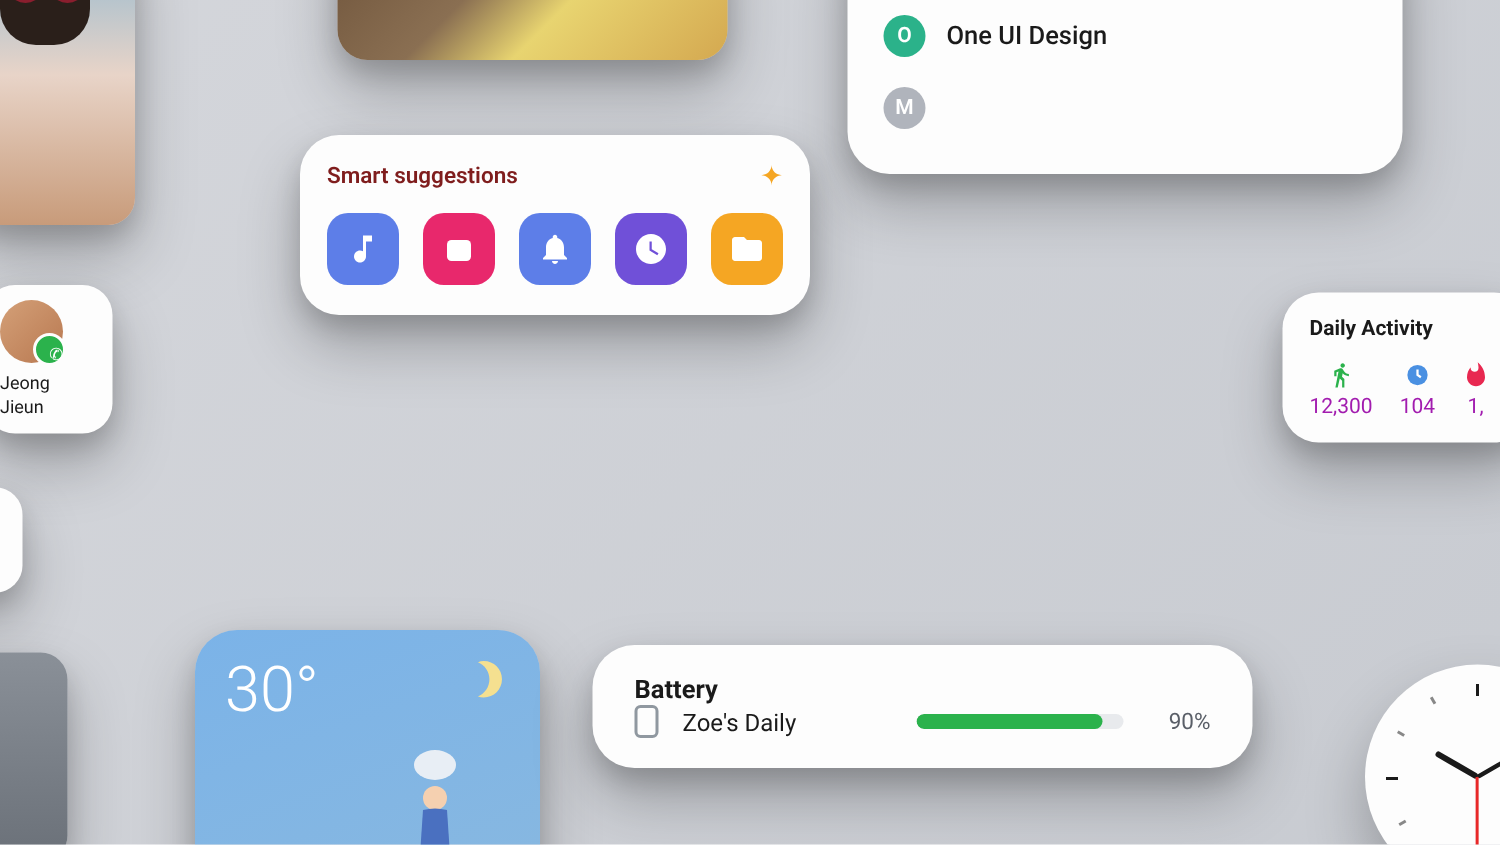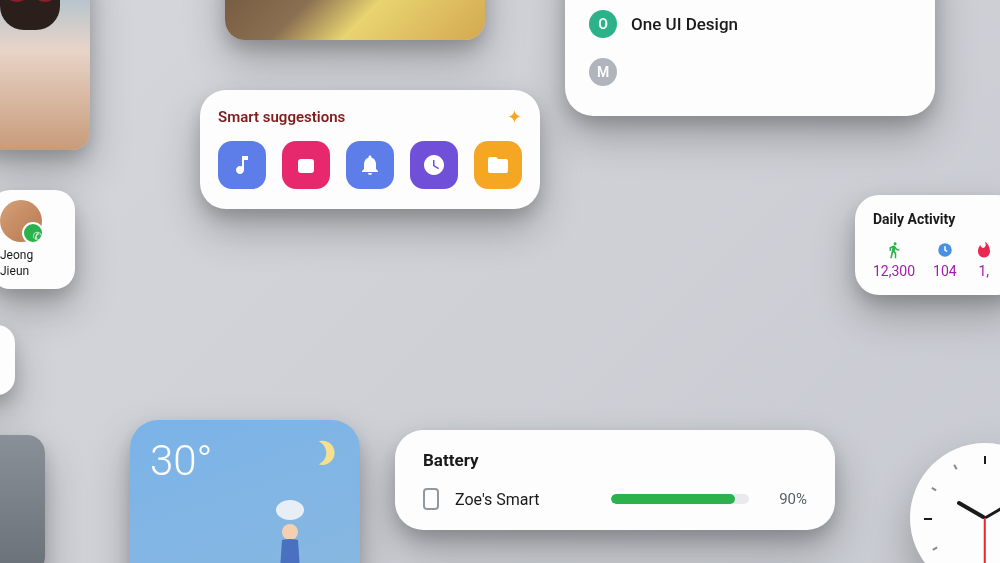--- a/index.html
+++ b/index.html
@@ -55,21 +55,21 @@
 
 
 .weather-card { left: 130px; top: 420px; width: 230px; height: 180px; border-radius: 28px; background: linear-gradient(160deg, #7bb3e8 0%, #88b8e0 100%); padding: 20px; position: relative; overflow: hidden; }
 .weather-moon { position: absolute; top: 18px; right: 24px; width: 36px; height: 36px; }
 .weather-temp { font-size: 42px; font-weight: 300; color: white; line-height: 1; }
 .weather-cond { font-size: 14px; color: white; margin-top: 2px; }
 .weather-figure { position: absolute; bottom: -10px; right: 30px; width: 80px; height: 120px; }
 
 
 .battery-card { left: 395px; top: 430px; width: 440px; padding: 20px 28px; border-radius: 28px; }
-.battery-title { font-size: 17px; font-weight: 700; color: #1a1a1a; margin-bottom: 18px; }
+.battery-title { font-size: 17px; font-weight: 700; color: #1a1a1a; }
 .battery-row { display: flex; align-items: center; gap: 16px; }
 .battery-device-icon { width: 16px; height: 22px; border: 2px solid #9098a0; border-radius: 4px; position: relative; }
 .battery-device-name { font-size: 16px; color: #1a1a1a; flex: 0 0 140px; }
 .battery-bar { flex: 1; height: 10px; background: #e8eaed; border-radius: 5px; position: relative; overflow: hidden; }
 .battery-fill { position: absolute; left: 0; top: 0; height: 100%; background: #2bb24c; border-radius: 5px; }
 .battery-pct { font-size: 15px; color: #5a5f68; min-width: 42px; text-align: right; }
 
 
 .clock-card { right: -60px; bottom: -30px; width: 150px; height: 150px; border-radius: 50%; background: #fdfdfd; box-shadow: 0 20px 40px rgba(0,0,0,0.25); position: absolute; }
 .clock-face { position: absolute; inset: 8px; border-radius: 50%; }
@@ -190,21 +190,21 @@
 
 <div class="mini-weather card">
 
   <div class="mini-weather-day">Thu</div>
 </div>
 
 <div class="card battery-card">
   <div class="battery-title">Battery</div>
   <div class="battery-row">
     <div class="battery-device-icon"></div>
-    <div class="battery-device-name">Zoe's Smart</div>
+    <div class="battery-device-name">Zoe's Daily</div>
     <div class="battery-bar">
       <div class="battery-fill" style="width:90%"></div>
     </div>
     <div class="battery-pct">90%</div>
   </div>
 </div>
 
 <div class="clock-card">
   <div class="clock-face">
     <div class="clock-hand-h"></div>

